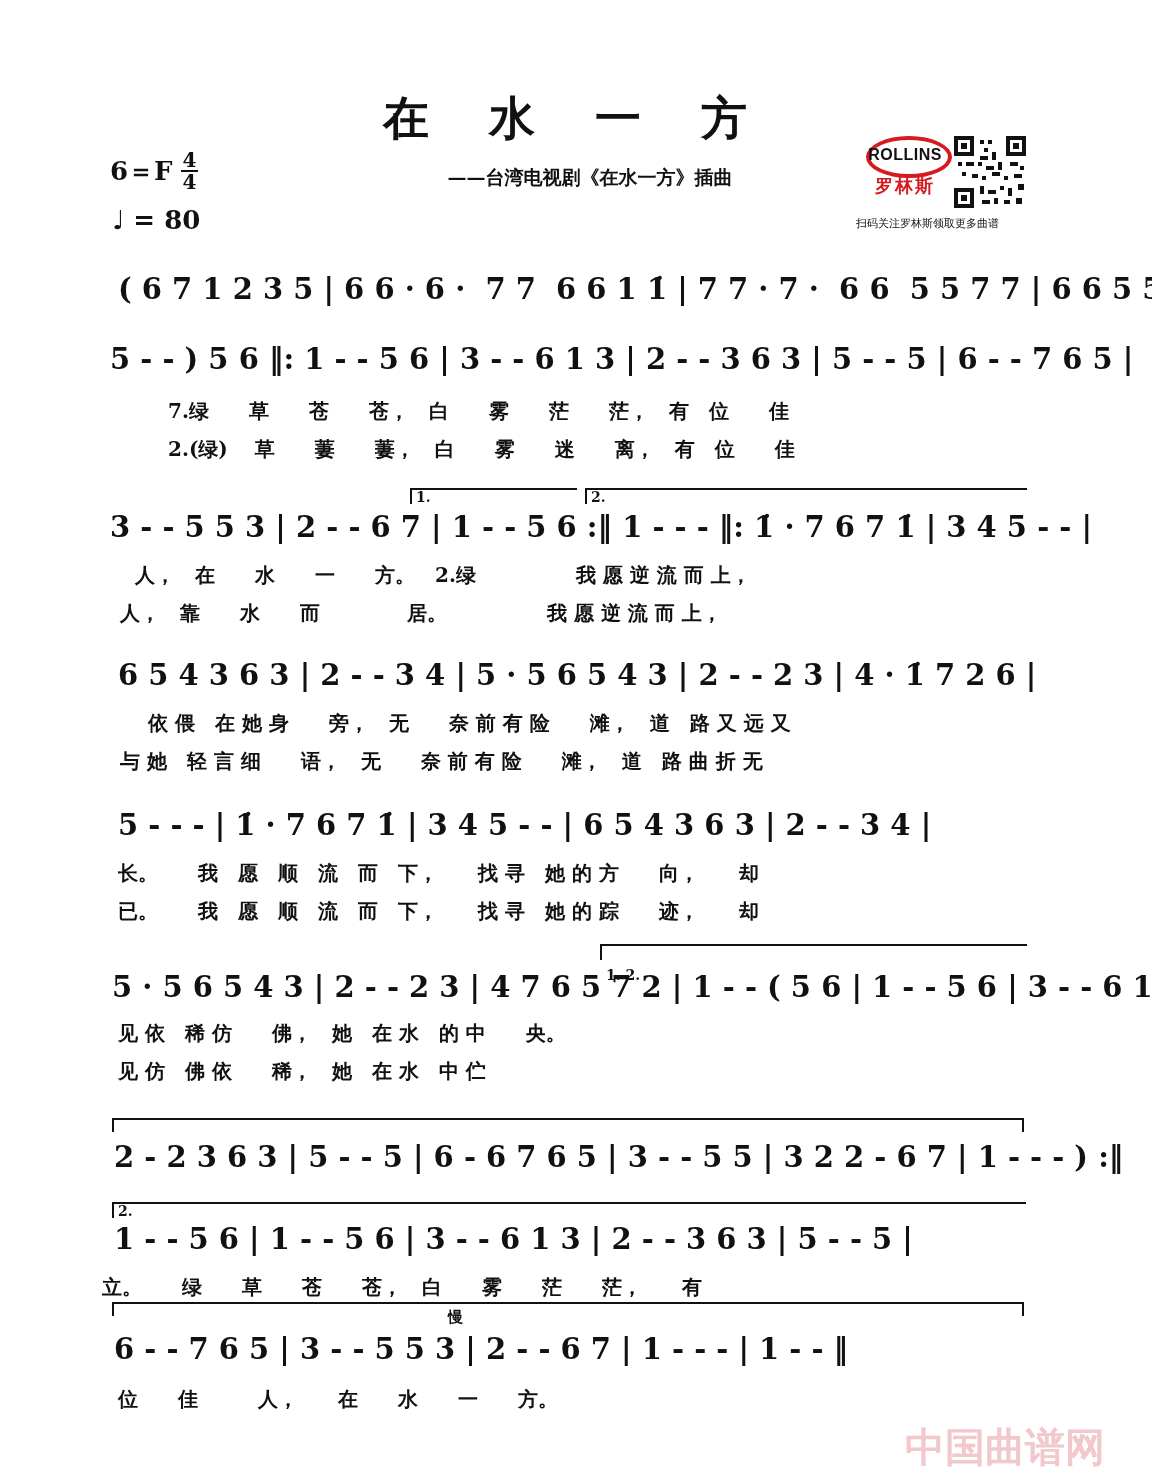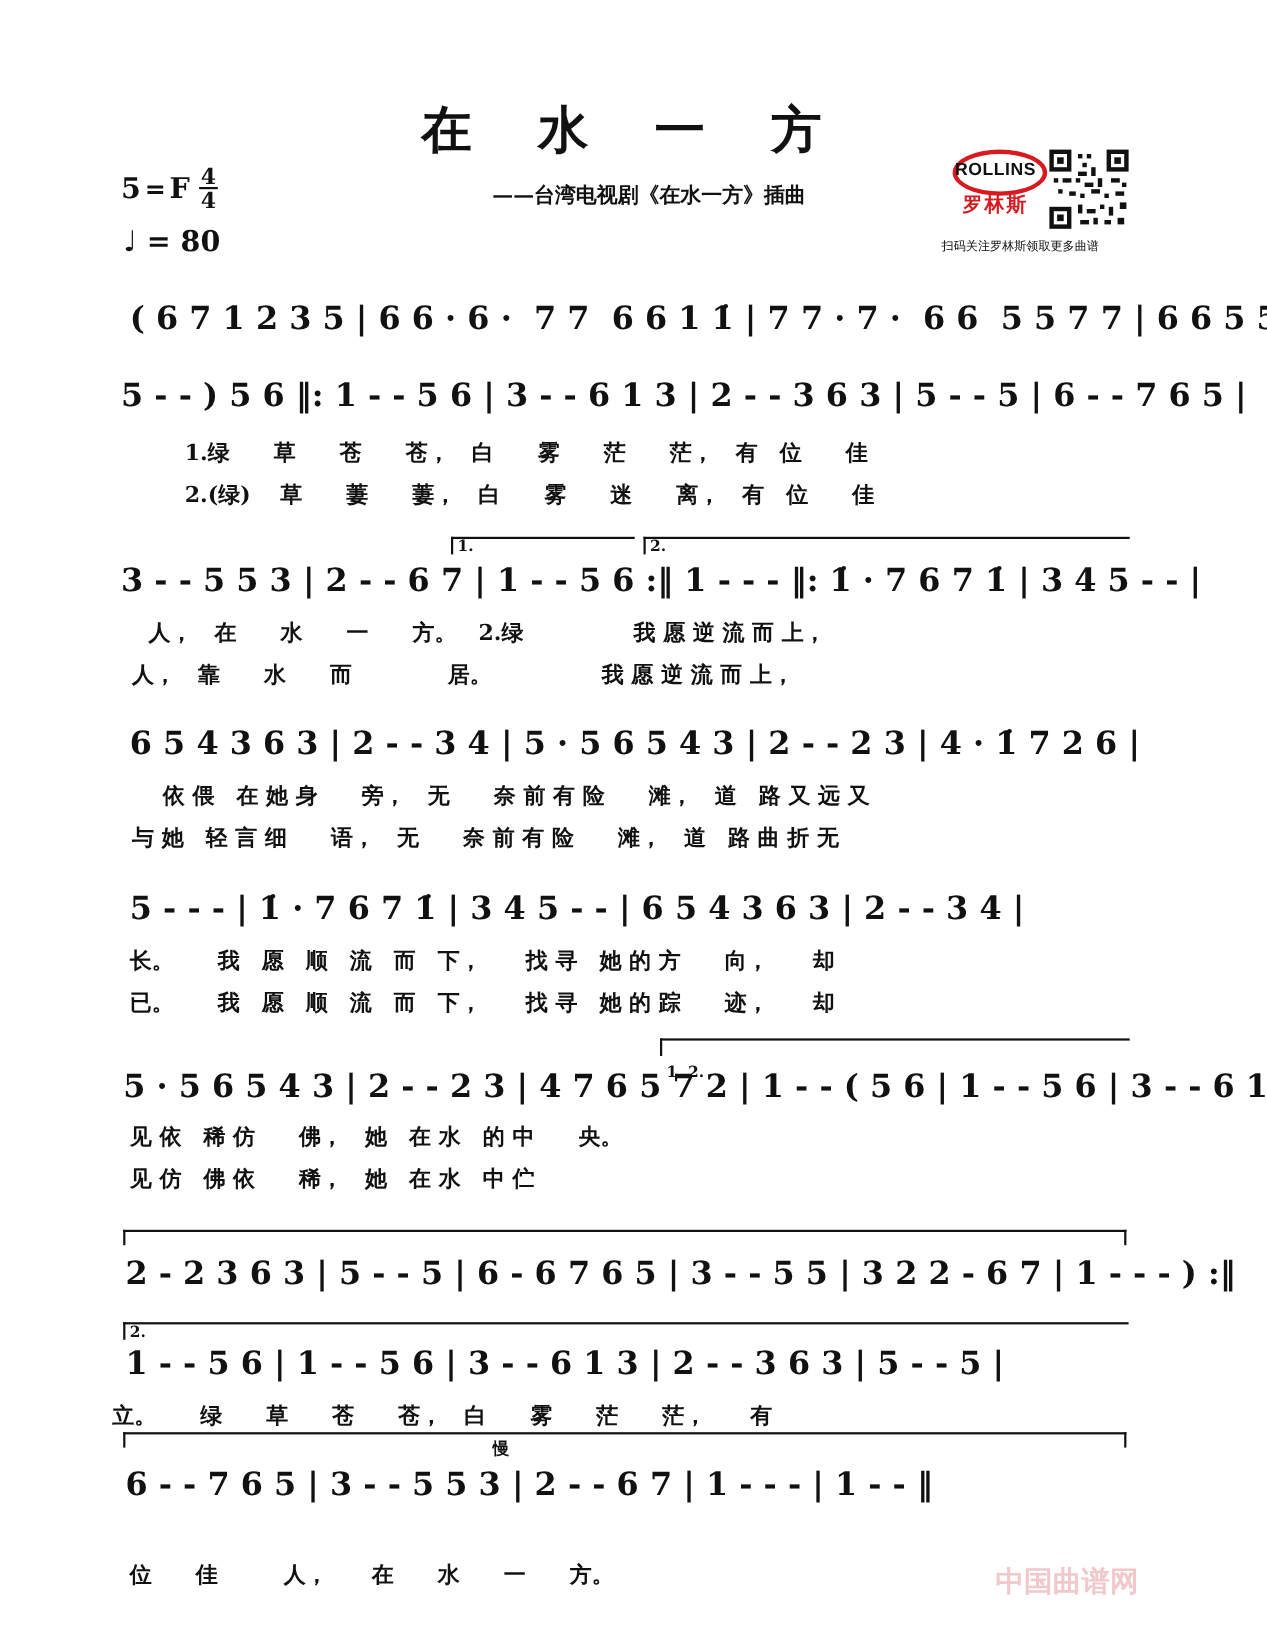--- a/index.html
+++ b/index.html
@@ -77,34 +77,34 @@
   .volta{
     position:absolute;border-left:2px solid #111;border-top:2px solid #111;
     height:14px;
   }
   .volta span{
     position:absolute;left:4px;top:-1px;font-size:14px;font-weight:bold;
     font-family:"DejaVu Serif", serif;
   }
 
   .watermark{
-    position:absolute;left:905px;top:1420px;font-size:26px;font-weight:bold;
+    position:absolute;left:905px;top:1420px;font-size:40px;font-weight:bold;
     color:#f1c9cc;font-family:"DejaVu Serif", serif;white-space:nowrap;
   }
 </style>
 </head>
 <body>
 
 <div class="sheet">
 
   <div class="title">在 水 一 方</div>
   <div class="subtitle">——台湾电视剧《在水一方》插曲</div>
 
   <div class="key-sig">
-    <span>5＝F</span>
+    <span>6＝F</span>
     <span class="frac">
       <span class="num">4</span>
       <span class="den">4</span>
     </span>
   </div>
   <div class="tempo">♩ = 80</div>
 
   <div class="logo-block">
     <div class="rollins">
       <div class="ring"></div>
@@ -151,21 +151,21 @@
     </div>
     <div class="qr-note">扫码关注罗林斯领取更多曲谱</div>
   </div>
 
   <div class="row" style="top:272px;">
     <div class="notes" style="position:absolute;left:118px;top:0;">( 6 7 1 2 3 5 | 6 6 · 6 ·  7 7  6 6 1 1̇ | 7 7 · 7 ·  6 6  5 5 7 7 | 6 6 5 5  4 4 3 3  2 2 1 1 | ♭7 7 6 6 |</div>
   </div>
 
   <div class="row" style="top:342px;">
     <div class="notes" style="position:absolute;left:110px;top:0;">5 - - ) 5 6 ‖: 1 - - 5 6 | 3 - - 6 1 3 | 2 - - 3 6 3 | 5 - - 5 | 6 - - 7 6 5 |</div>
-    <div class="lyr" style="position:absolute;left:168px;top:56px;">1.绿　　草　　苍　　苍，　白　　雾　　茫　　茫，　有　位　　佳</div>
+    <div class="lyr" style="position:absolute;left:168px;top:56px;">7.绿　　草　　苍　　苍，　白　　雾　　茫　　茫，　有　位　　佳</div>
     <div class="lyr" style="position:absolute;left:168px;top:94px;">2.(绿)　 草　　萋　　萋，　白　　雾　　迷　　离，　有　位　　佳</div>
   </div>
 
   <div class="row" style="top:500px;">
     <div class="volta" style="left:410px;top:-12px;width:165px;">
       <span>1.</span>
     </div>
     <div class="volta" style="left:585px;top:-12px;width:440px;">
       <span>2.</span>
     </div>
@@ -209,17 +209,17 @@
     <div class="notes" style="position:absolute;left:114px;top:20px;">1 - - 5 6 | 1 - - 5 6 | 3 - - 6 1 3 | 2 - - 3 6 3 | 5 - - 5 |</div>
     <div class="lyr" style="position:absolute;left:102px;top:72px;">立。　　绿　　草　　苍　　苍，　白　　雾　　茫　　茫，　　有</div>
   </div>
 
   <div class="row" style="top:1302px;">
     <div class="hr" style="left:112px;top:0;width:912px;"></div>
     <div class="vr" style="left:112px;top:0;height:14px;"></div>
     <div class="vr" style="left:1022px;top:0;height:14px;"></div>
     <div class="lyr small" style="position:absolute;left:448px;top:6px;">慢</div>
     <div class="notes" style="position:absolute;left:114px;top:30px;">6 - - 7 6 5 | 3 - - 5 5 3 | 2 - - 6 7 | 1 - - - | 1 - - ‖</div>
-    <div class="lyr" style="position:absolute;left:118px;top:84px;margin-top:32px;">位　　佳　　　人，　　在　　水　　一　　方。</div>
+    <div class="lyr" style="position:absolute;left:118px;top:84px;">位　　佳　　　人，　　在　　水　　一　　方。</div>
   </div>
 
   <div class="watermark">中国曲谱网</div>
 </div>
 
 </body></html>

